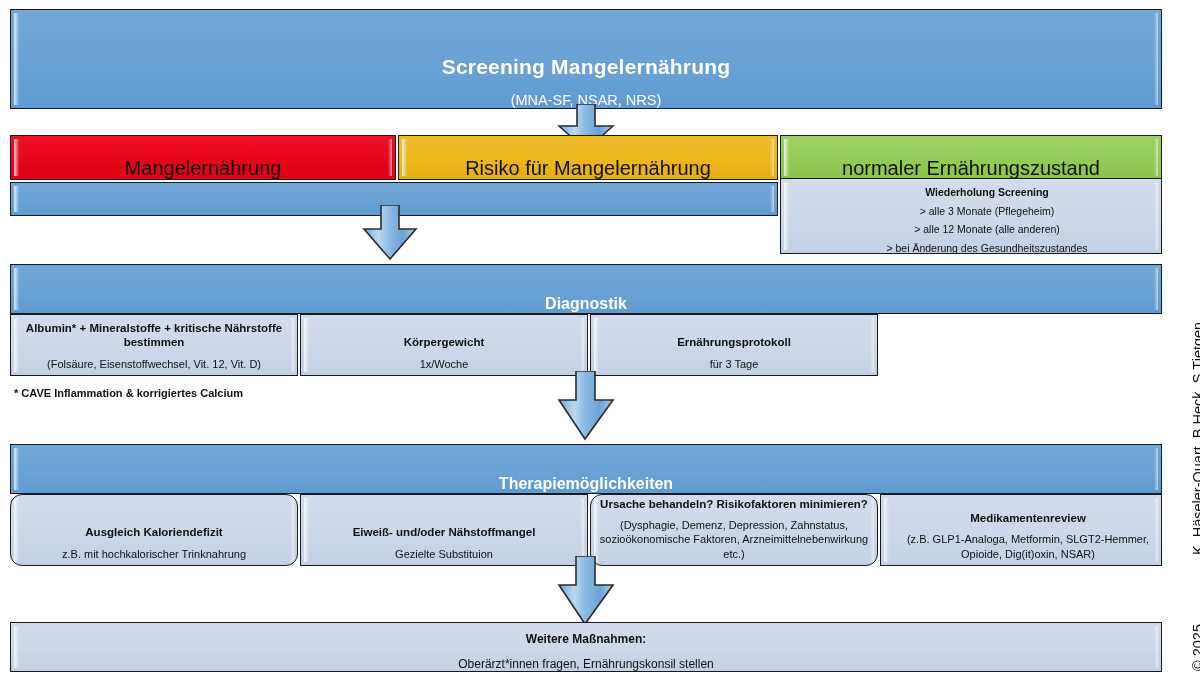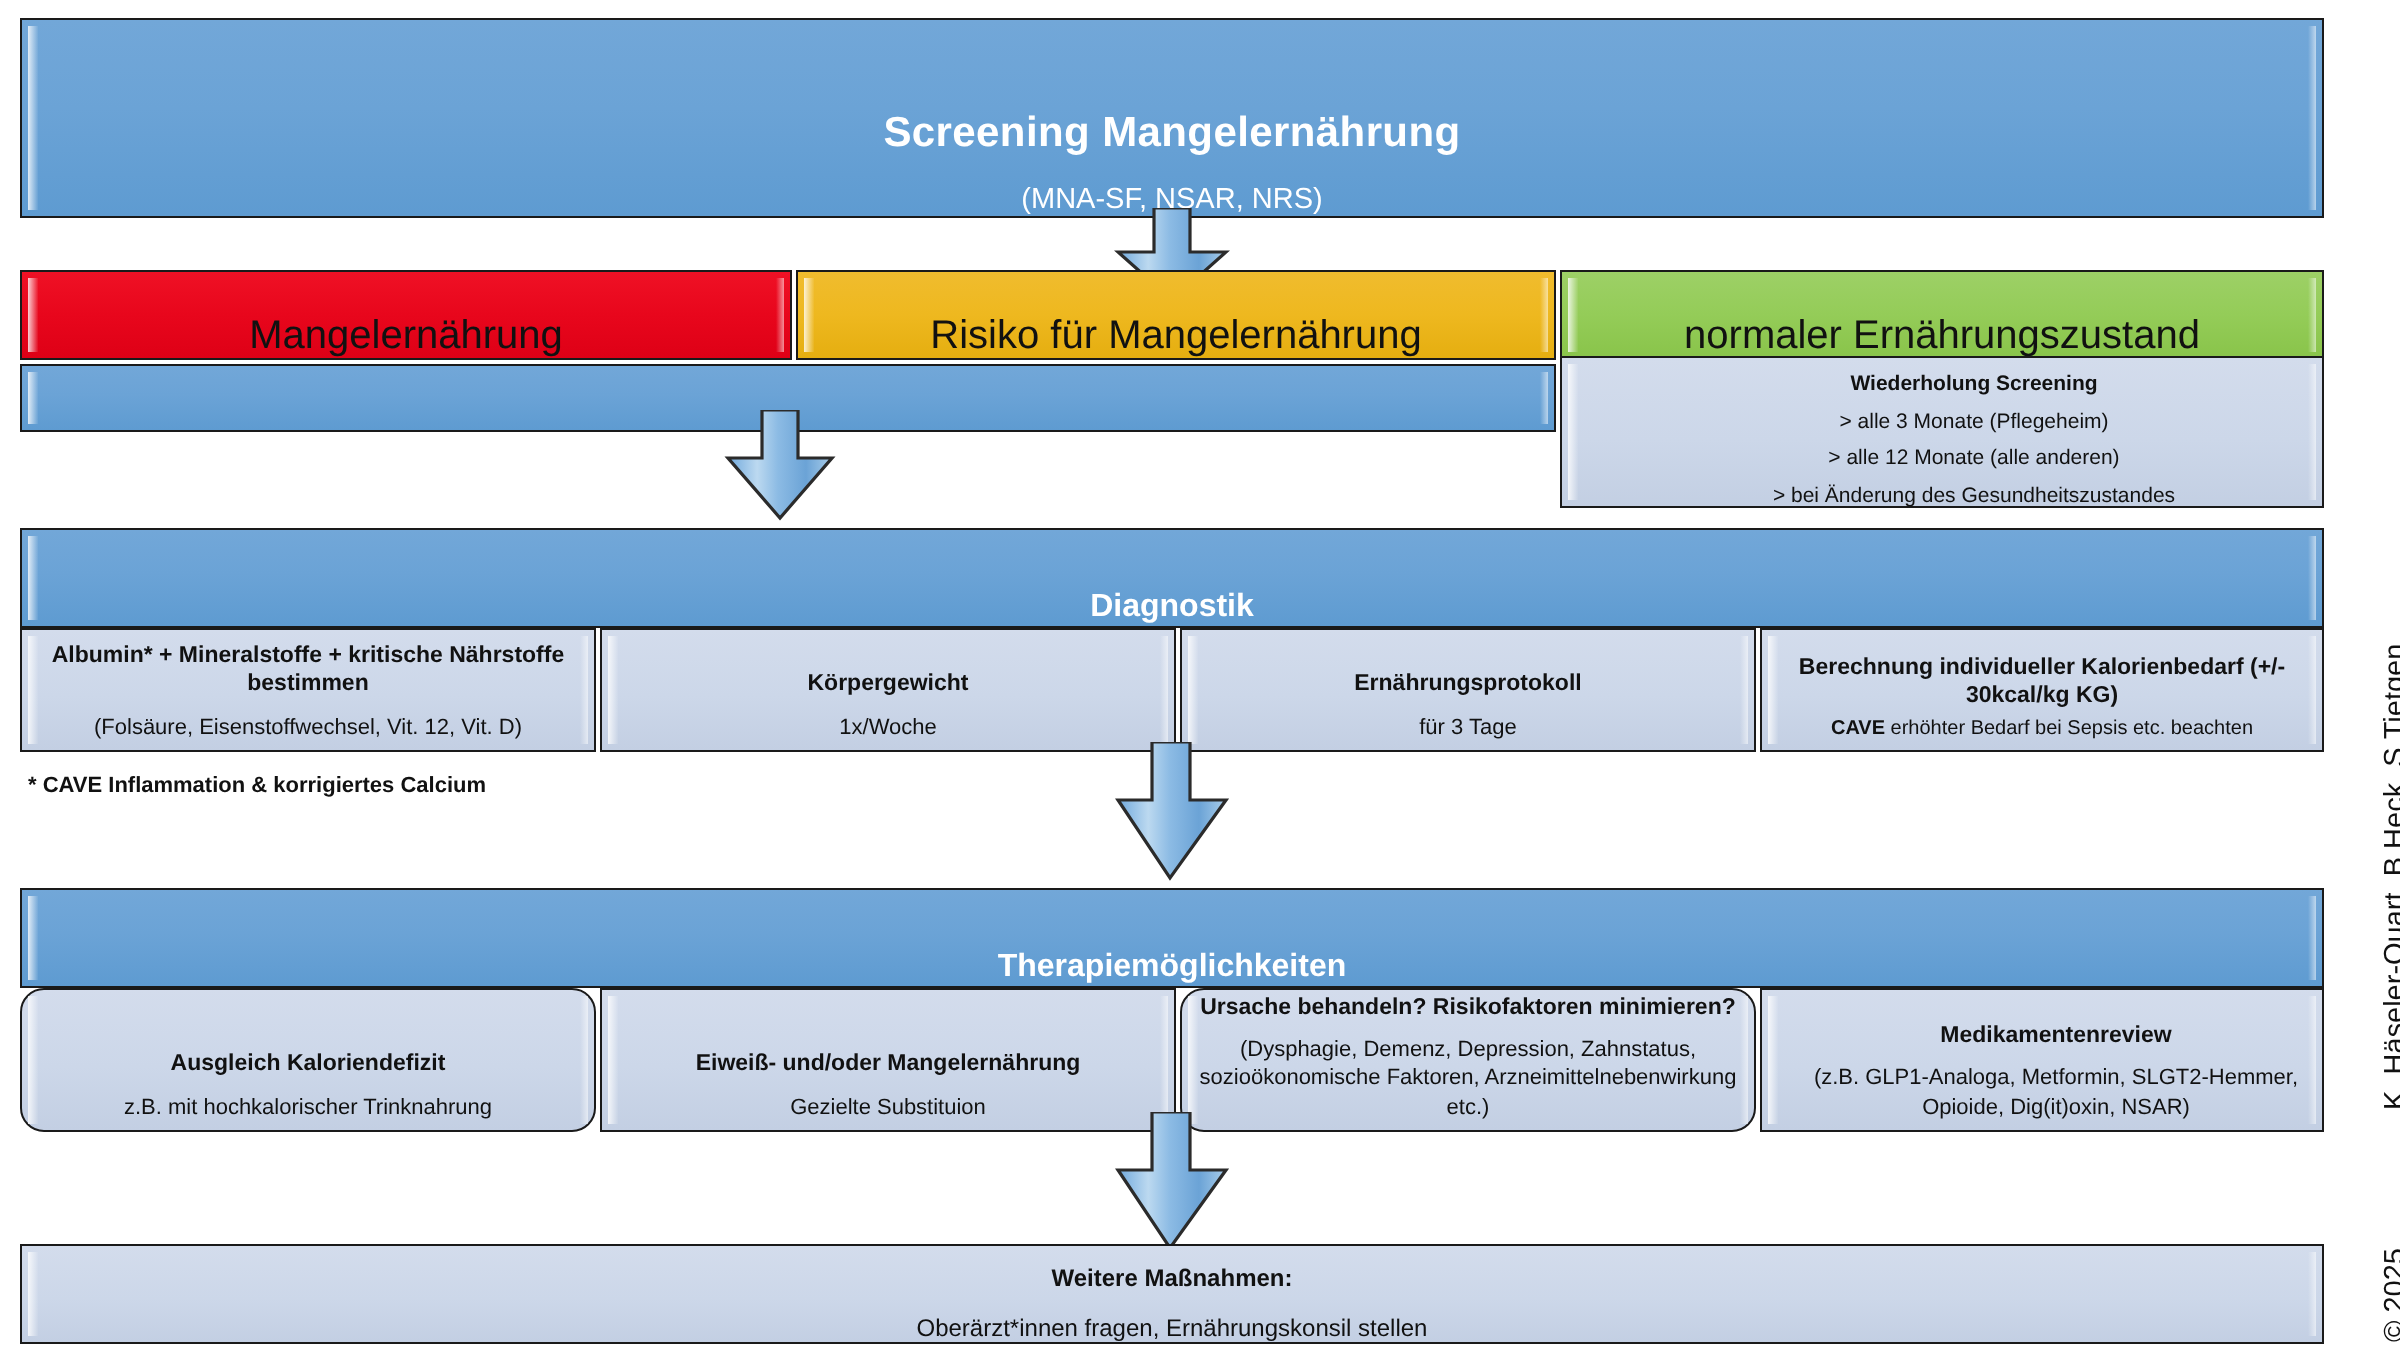--- a/index.html
+++ b/index.html
@@ -223,24 +223,20 @@
   <div class="box lightblue cell" style="left:300px;top:314px;width:288px;height:62px;">
     <div class="h">Körpergewicht</div>
     <div class="s">1x/Woche</div>
   </div>
 
   <div class="box lightblue cell" style="left:590px;top:314px;width:288px;height:62px;">
     <div class="h">Ernährungsprotokoll</div>
     <div class="s">für 3 Tage</div>
   </div>
 
-  <div class="box lightblue cell" style="left:880px;top:314px;width:282px;height:62px;">
-    <div class="h">Berechnung individueller Kalorienbedarf (+/- 30kcal/kg KG)</div>
-    <div class="s2"><b>CAVE</b> erhöhter Bedarf bei Sepsis etc. beachten</div>
-  </div>
 
   <div class="note" style="left:14px;top:387px;">* CAVE Inflammation &amp; korrigiertes Calcium</div>
 
   <div class="arrow" style="left:557px;top:371px;width:58px;height:70px;">
     <svg width="58" height="70" viewBox="0 0 58 70">
       <defs>
         <linearGradient id="ag3" x1="0" y1="0" x2="1" y2="0">
           <stop offset="0%" stop-color="#6fa8dc"></stop>
           <stop offset="28%" stop-color="#bcd9f0"></stop>
           <stop offset="48%" stop-color="#8cbbe4"></stop>
@@ -255,21 +251,21 @@
   <div class="box blue" style="left:10px;top:444px;width:1152px;height:50px;">
     <div class="band-title">Therapiemöglichkeiten</div>
   </div>
 
   <div class="box lightblue cell" style="left:10px;top:494px;width:288px;height:72px;border-radius:12px;">
     <div class="h">Ausgleich Kaloriendefizit</div>
     <div class="s">z.B. mit hochkalorischer Trinknahrung</div>
   </div>
 
   <div class="box lightblue cell" style="left:300px;top:494px;width:288px;height:72px;">
-    <div class="h">Eiweiß- und/oder Mangelernährung</div>
+    <div class="h">Eiweiß- und/oder Nähstoffmangel</div>
     <div class="s">Gezielte Substituion</div>
   </div>
 
   <div class="box lightblue cell" style="left:590px;top:494px;width:288px;height:72px;border-radius:12px;">
     <div class="h">Ursache behandeln? Risikofaktoren minimieren?</div>
     <div class="s">(Dysphagie, Demenz, Depression, Zahnstatus, sozioökonomische Faktoren, Arzneimittelnebenwirkung etc.)</div>
   </div>
 
   <div class="box lightblue cell" style="left:880px;top:494px;width:282px;height:72px;padding-left:22px;">
     <div class="h">Medikamentenreview</div>

